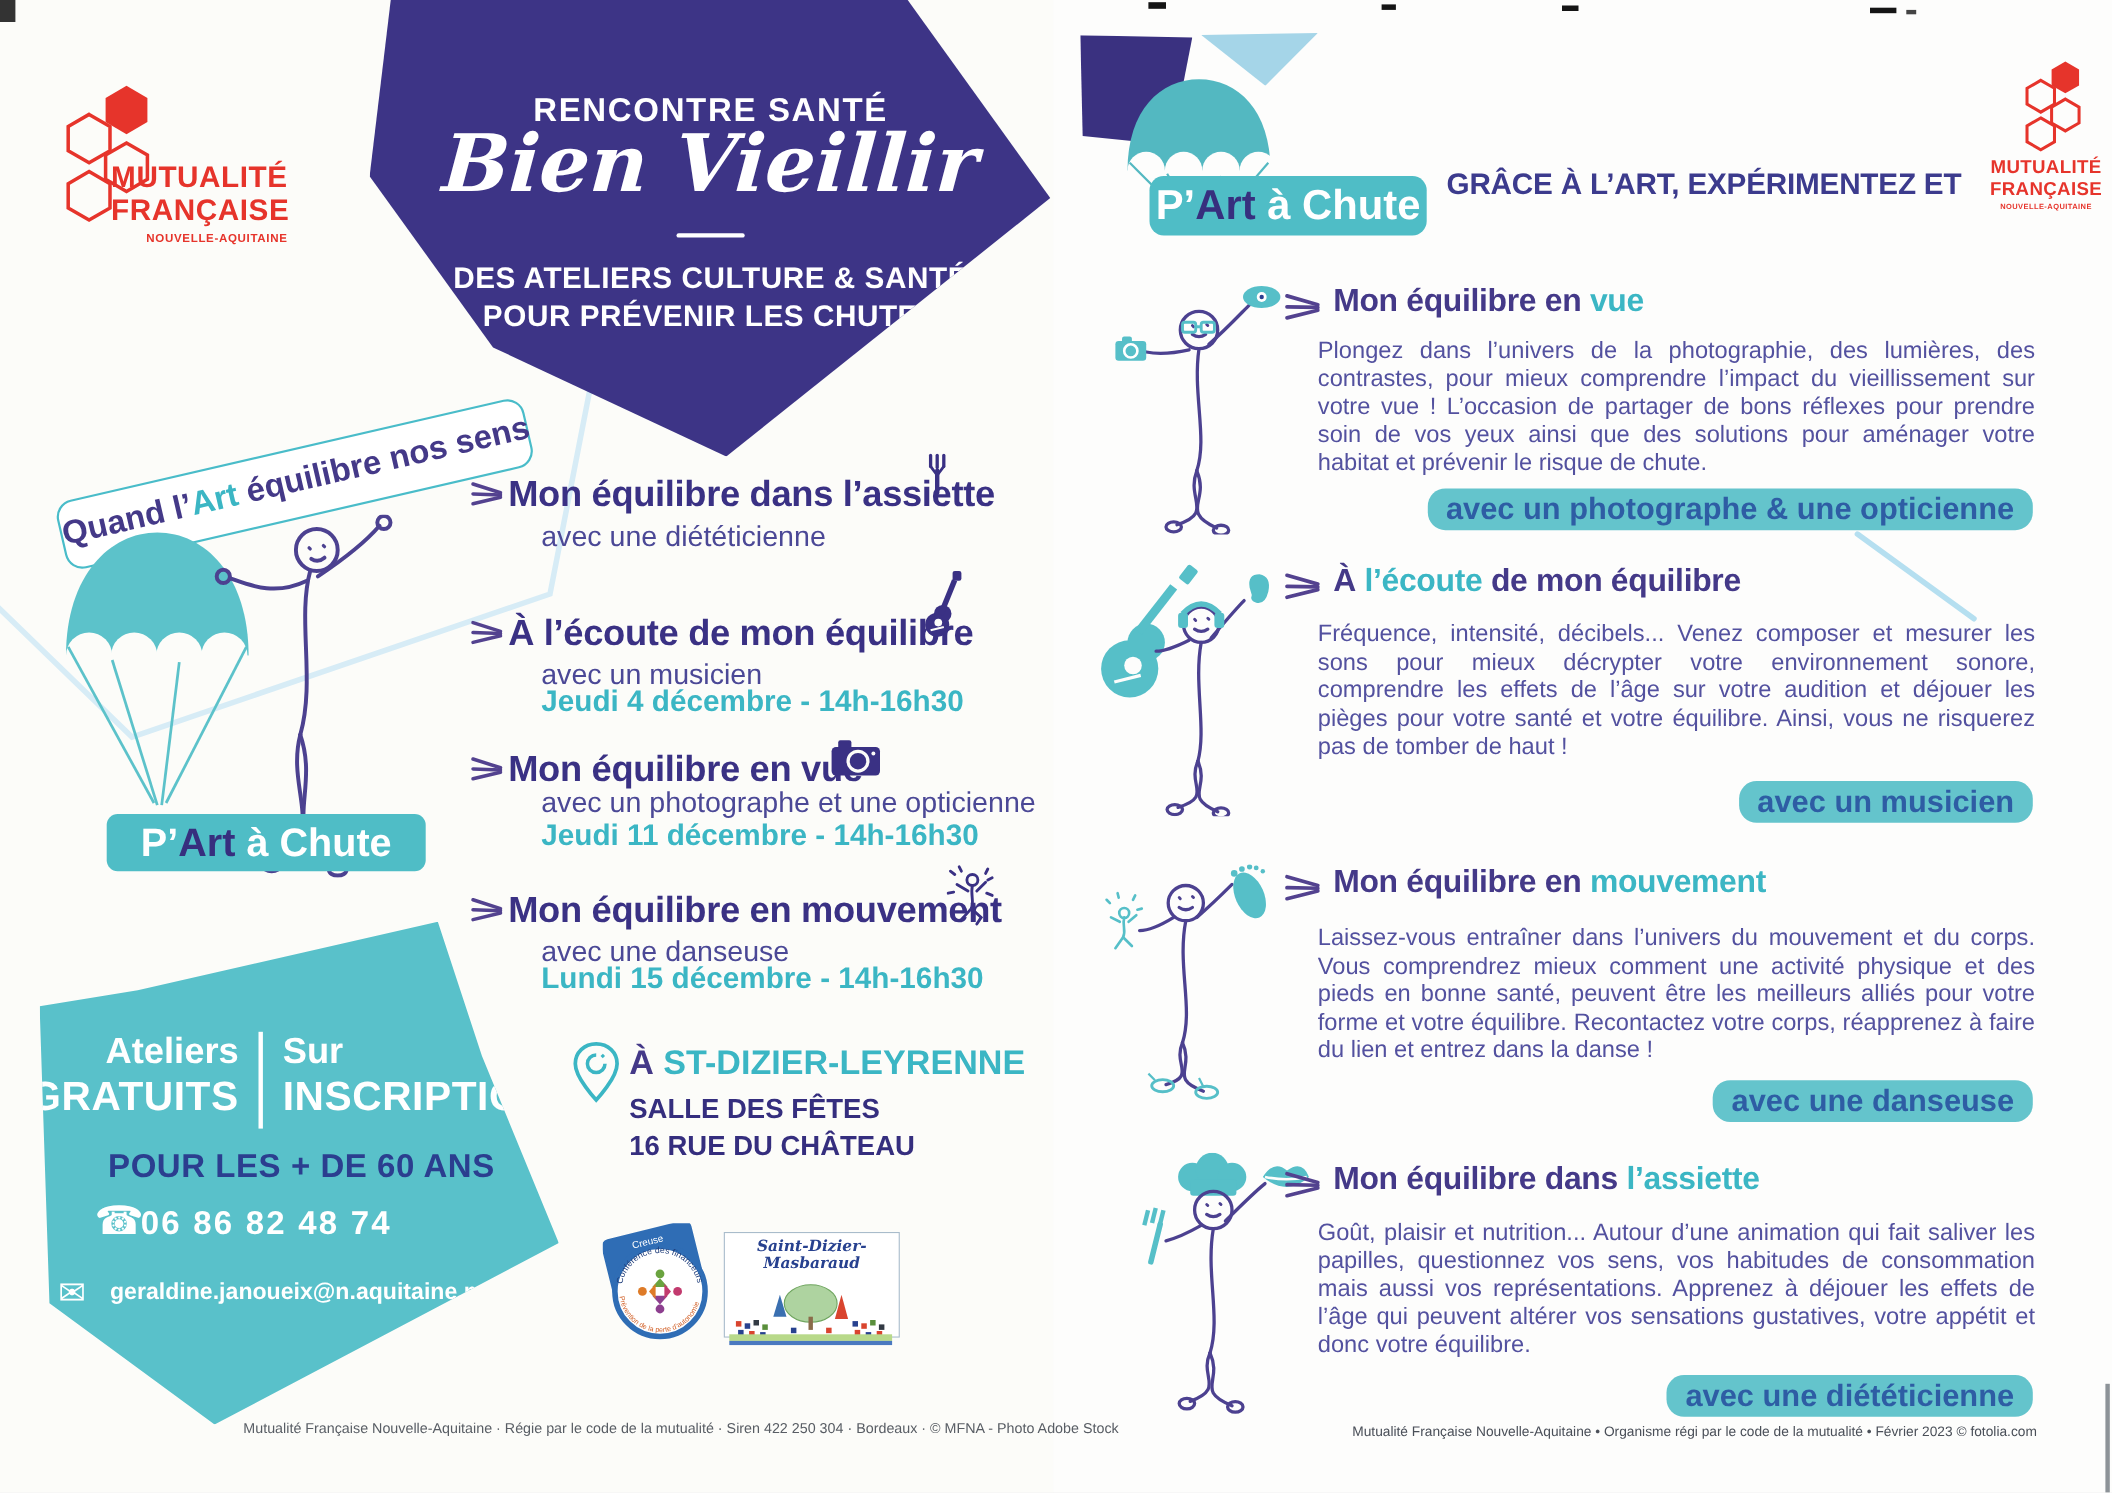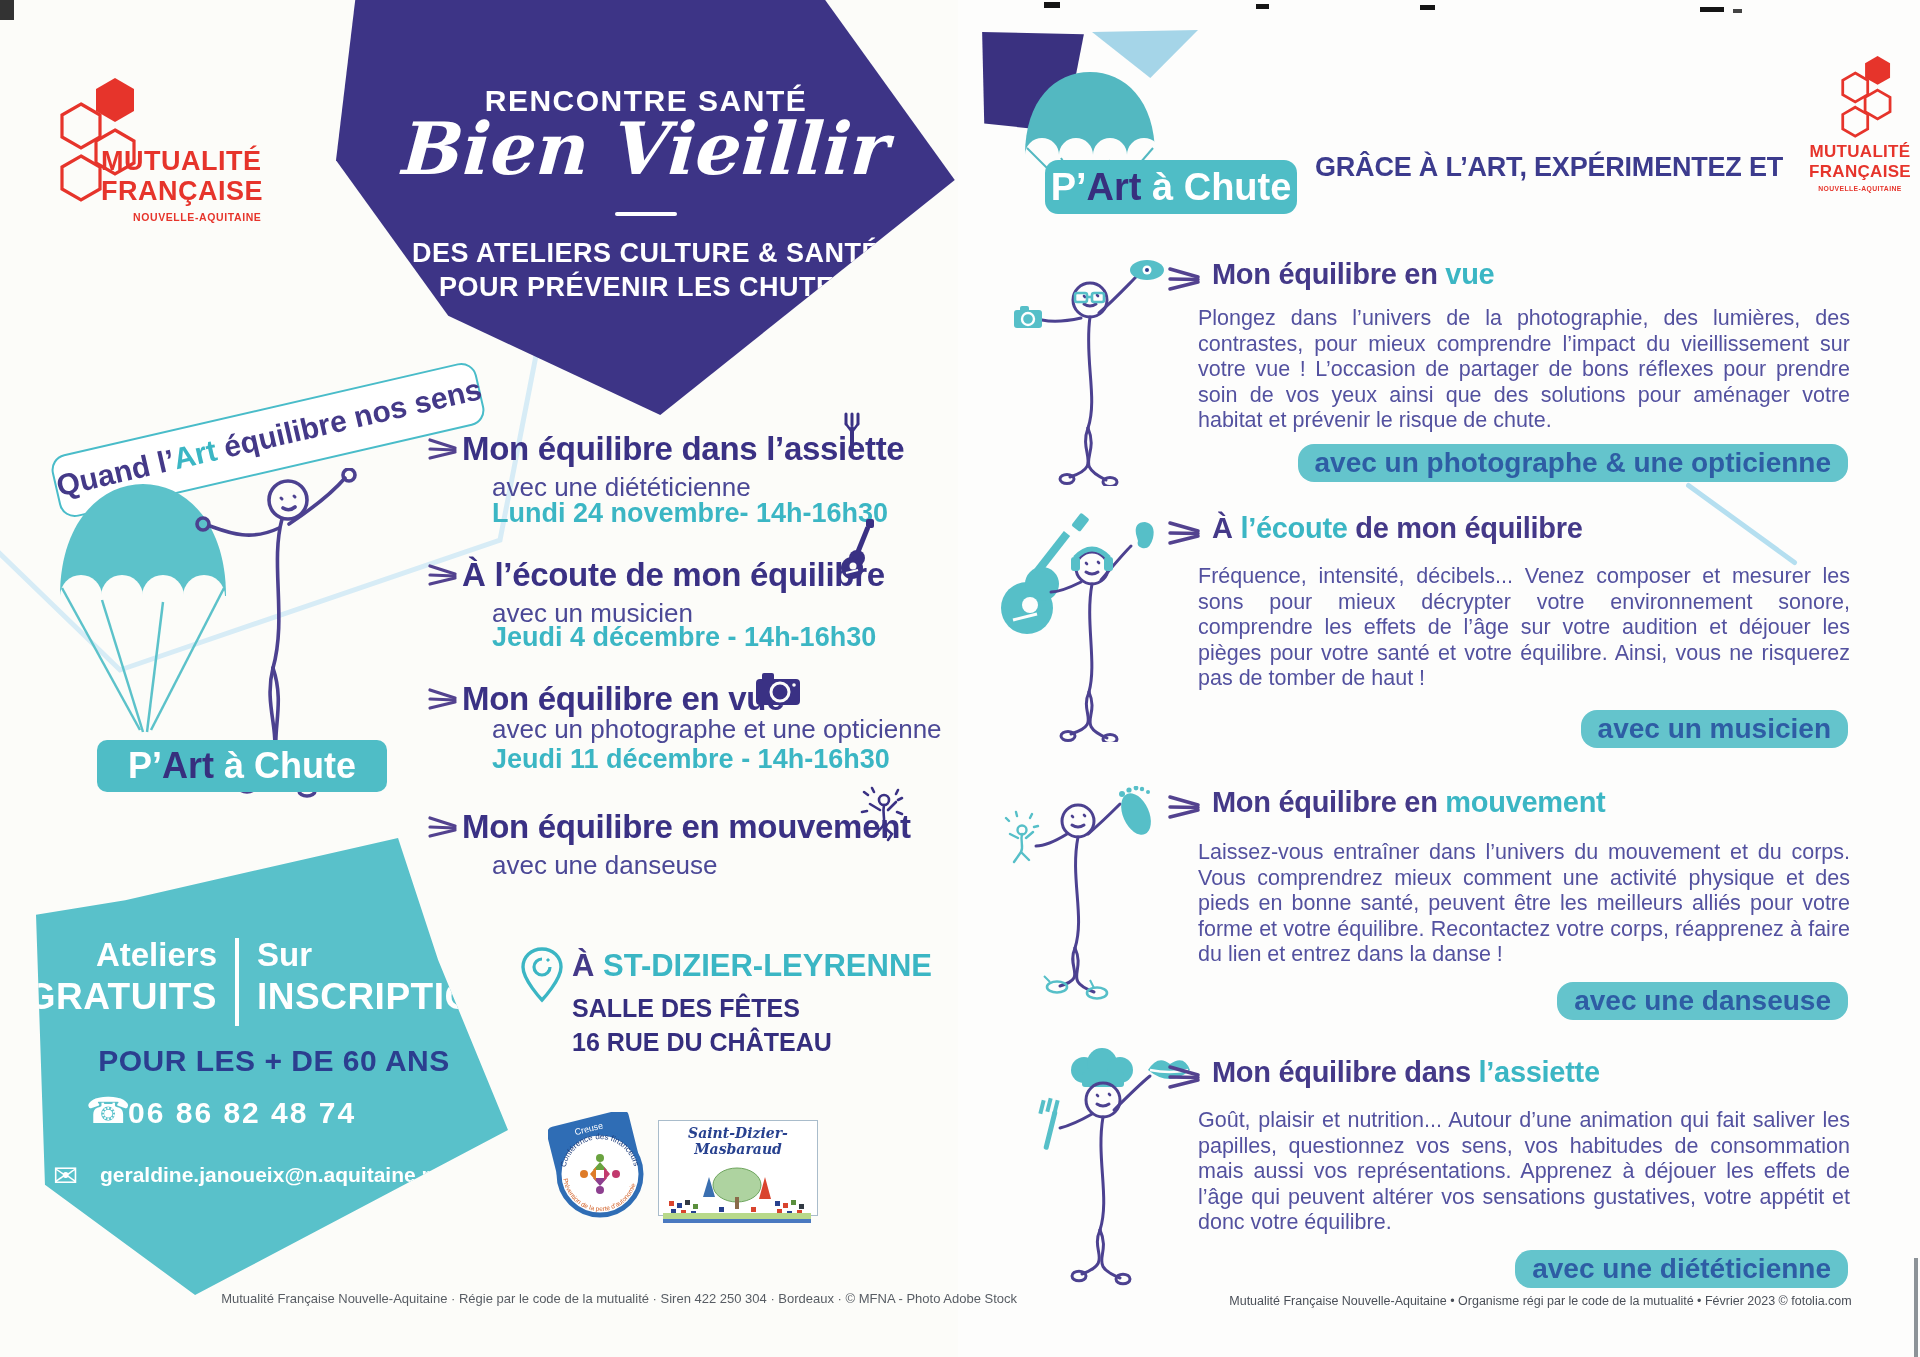--- a/index.html
+++ b/index.html
@@ -181,21 +181,20 @@
   <svg class="abs" style="left:840px;top:412px;" width="26" height="38" viewBox="0 0 26 38">
     <g stroke="#3a3184" stroke-width="3" stroke-linecap="round" fill="none">
       <path d="M6,2 V12"></path>
         <path d="M12,2 V13"></path>
         <path d="M18,2 V12"></path>
       <path d="M6,12 Q12,20 12,20 Q12,20 18,12" stroke-width="2.5"></path>
         <path d="M12,16 V36" stroke-width="4"></path>
     </g>
   </svg>
   <div class="abs wwith" style="left:492px;top:472px;">avec une diététicienne</div>
-  <div class="abs wdate" style="left:492px;top:498px;">Lundi 24 novembre- 14h-16h30</div>
 
   <svg class="abs" style="left:428px;top:564px;" width="30" height="24">
     <g stroke="#53428f" stroke-width="3.2" stroke-linecap="round">
         <path d="M2,2 L27,10"></path>
         <path d="M2,11 L27,12"></path>
         <path d="M2,20 L27,14"></path>
       </g>
   </svg>
   <div class="abs wtitle" style="left:462px;top:556px;">À l’écoute de mon équilibre</div>
   <svg class="abs" style="left:836px;top:518px;" width="44" height="66" viewBox="0 0 44 66">
@@ -241,20 +240,21 @@
       <circle cx="26" cy="14" r="5"></circle>
       <path d="M26,19 C24,28 28,34 25,40"></path>
       <path d="M22,24 L12,18"></path>
         <path d="M30,24 L38,16"></path>
       <path d="M25,40 L16,50"></path>
         <path d="M25,40 L34,48 L30,54"></path>
       <path d="M6,6 l4,3 M14,2 l2,4 M40,4 l-2,4 M44,12 l-4,2 M4,26 l5,-1 M44,28 l-5,-2"></path>
     </g>
   </svg>
   <div class="abs wwith" style="left:492px;top:850px;">avec une danseuse</div>
+  <div class="abs wdate" style="left:492px;top:874px;">Lundi 15 décembre - 14h-16h30</div>
 
   <div class="abs offer">
     <div class="abs off-c1a">Ateliers</div>
     <div class="abs off-c1b">GRATUITS</div>
     <div class="abs off-div"></div>
     <div class="abs off-c2a">Sur</div>
     <div class="abs off-c2b">INSCRIPTION</div>
     <div class="abs off-aud">POUR LES + DE 60 ANS</div>
     <span class="abs off-ico" style="left:50px;top:252px;font-size:36px;">☎</span>
     <div class="abs off-phone" style="left: 92px;">06 86 82 48 74</div>

